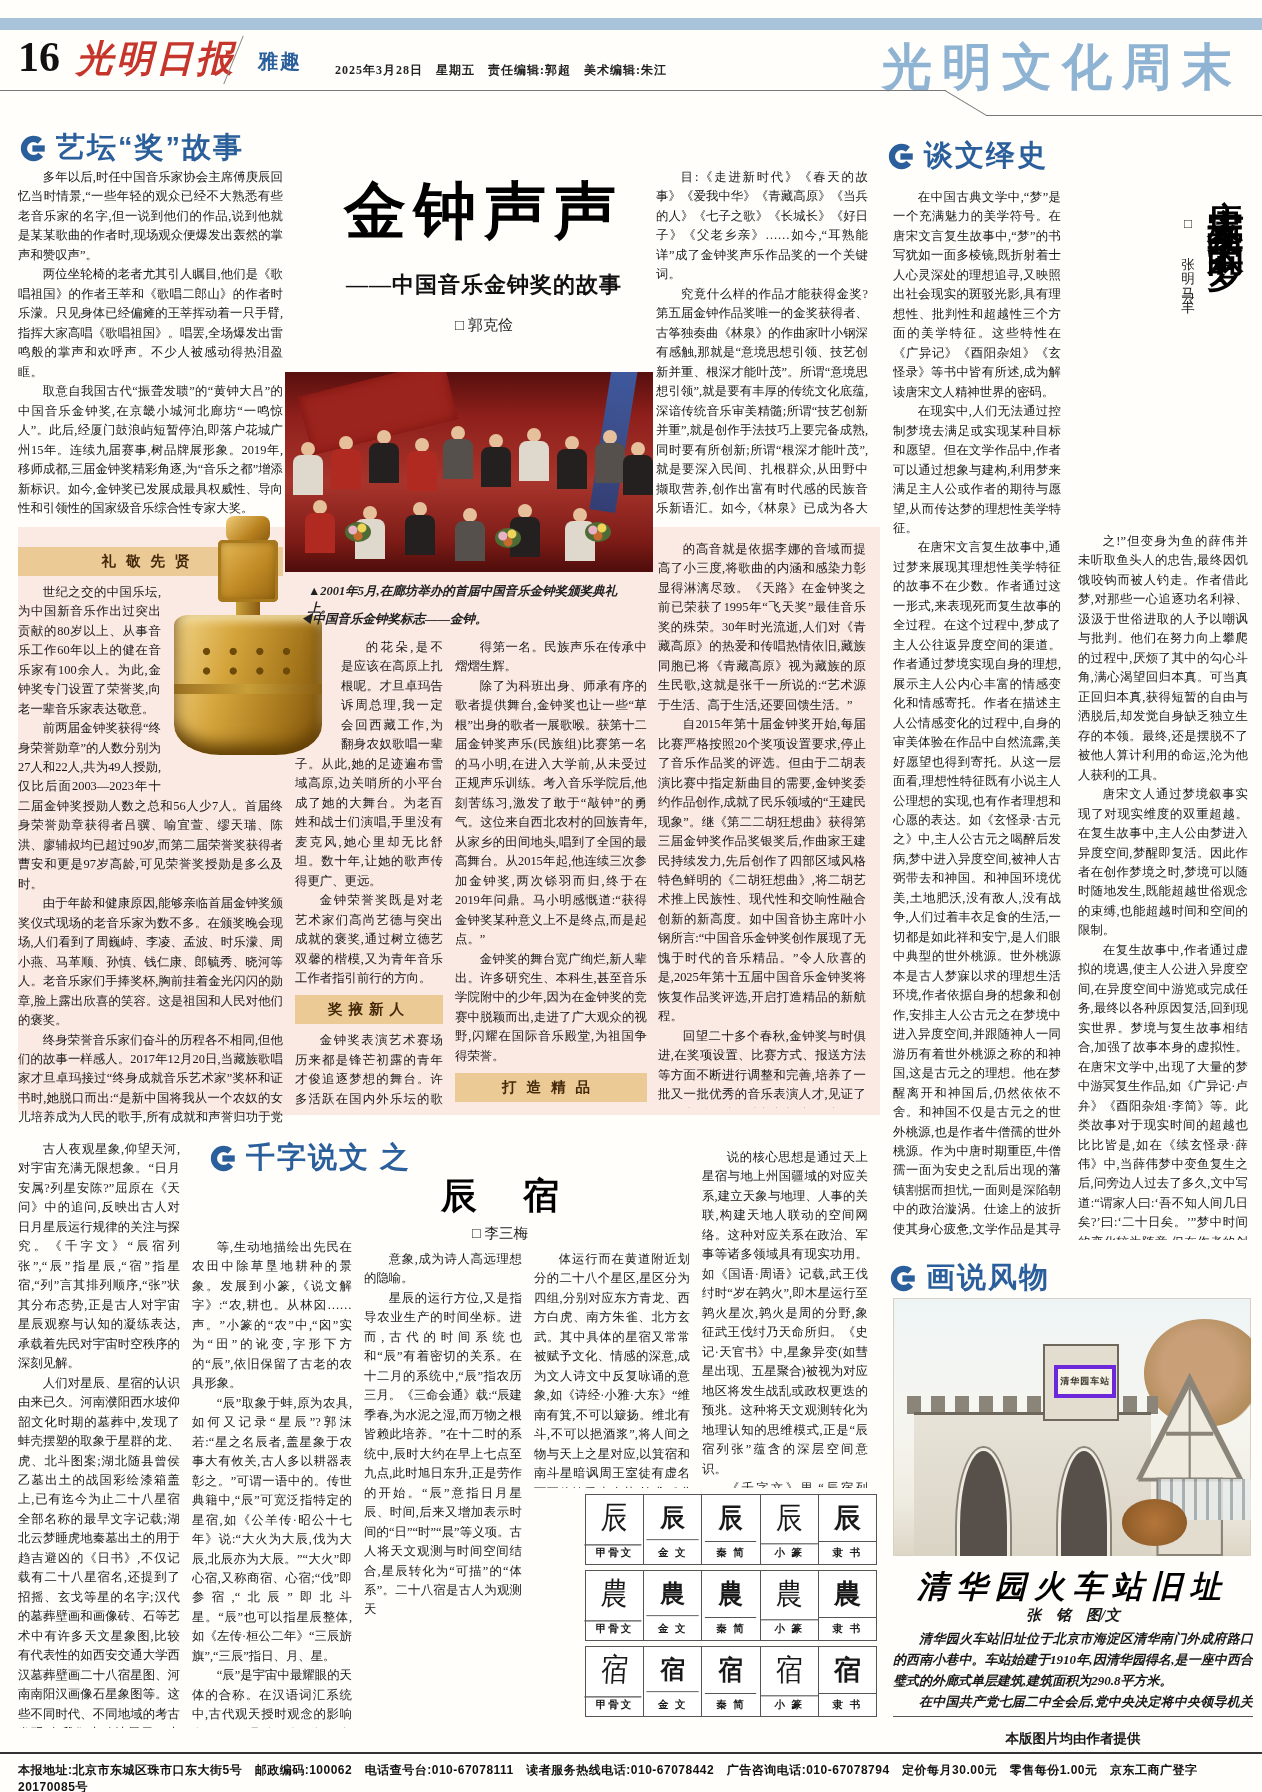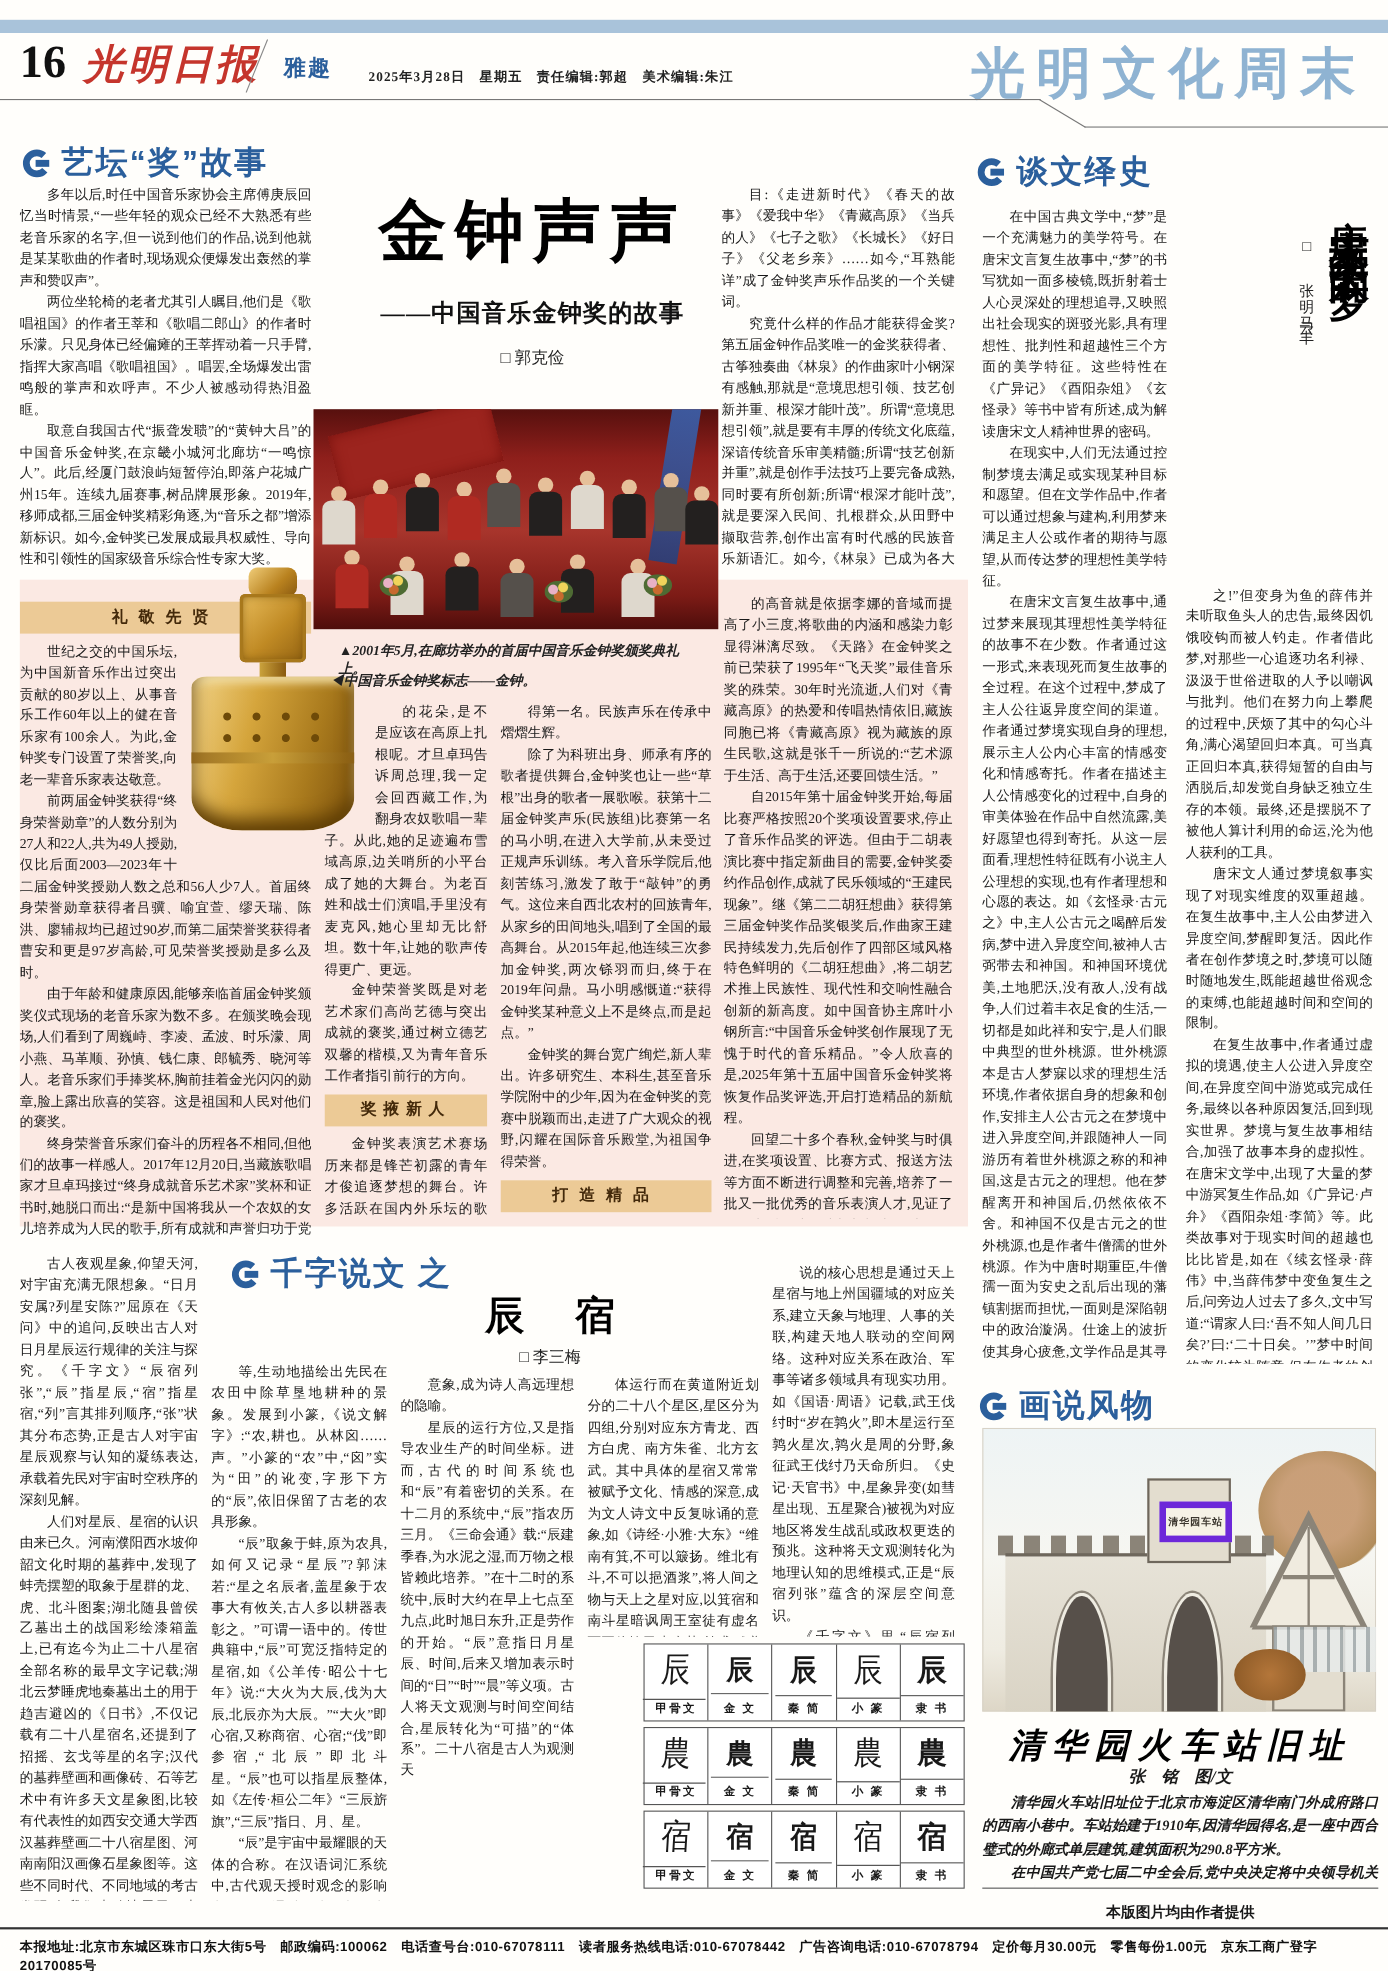--- a/index.html
+++ b/index.html
@@ -96,21 +96,21 @@
                 font-weight:bold;letter-spacing:2px;}
   
   .station{position:absolute;left:893px;top:1298px;width:358px;height:258px;z-index:2;overflow:hidden;
            background:linear-gradient(180deg,#eef4f5 0%,#f6f6f1 45%,#efece2 78%,#ddd6c6 100%);
            box-shadow:inset 0 0 0 1px #d8d2c6;}
   .station .facade{position:absolute;left:6%;top:44%;width:66%;height:56%;background:linear-gradient(180deg,#e7e3d8,#d9d3c4);
                    border-top:3px solid #6e675c;}
   .station .bat{position:absolute;left:4%;top:38%;width:70%;height:7%;
                 background:repeating-linear-gradient(90deg,#8b8478 0 14px,transparent 14px 24px);}
   .station .signblock{position:absolute;left:42%;top:18%;width:20%;height:28%;background:#e3ddcf;border:2px solid #6e675c;}
-  .station .plaque{position:absolute;left:12%;top:26%;width:76%;height:34%;background:#f6f2e6;border:6px solid #6d28d9;
+  .station .plaque{position:absolute;left:12%;top:26%;width:76%;height:34%;background:#f6f2e6;border:4px solid #6d28d9;
                    display:flex;align-items:center;justify-content:center;font-size:9px;letter-spacing:1px;color:#3c372f;font-weight:bold;}
   .station .arch{position:absolute;top:58%;width:13%;height:42%;background:#57504a;border:3px solid #efece2;
                  border-bottom:none;border-radius:50% 50% 0 0/70% 70% 0 0;box-shadow:0 0 0 2px #8b8478;}
   .station .gable{position:absolute;right:2%;top:26%;width:30%;height:74%;}
   .station .tree{position:absolute;right:-4%;top:8%;width:34%;height:42%;border-radius:50%;
                  background:radial-gradient(circle at 45% 45%,#c29063 0 40%,#a5793f 70%,transparent 72%);opacity:.85;}
   .station .fence{position:absolute;right:0;top:70%;width:26%;height:16%;
                   background:repeating-linear-gradient(90deg,#9aa4a8 0 3px,#e8ecec 3px 12px);opacity:.8;}
   .station .bush{position:absolute;right:18%;top:78%;width:18%;height:18%;border-radius:50%;
                  background:radial-gradient(circle,#b4763a,#8f5c28 80%);}

